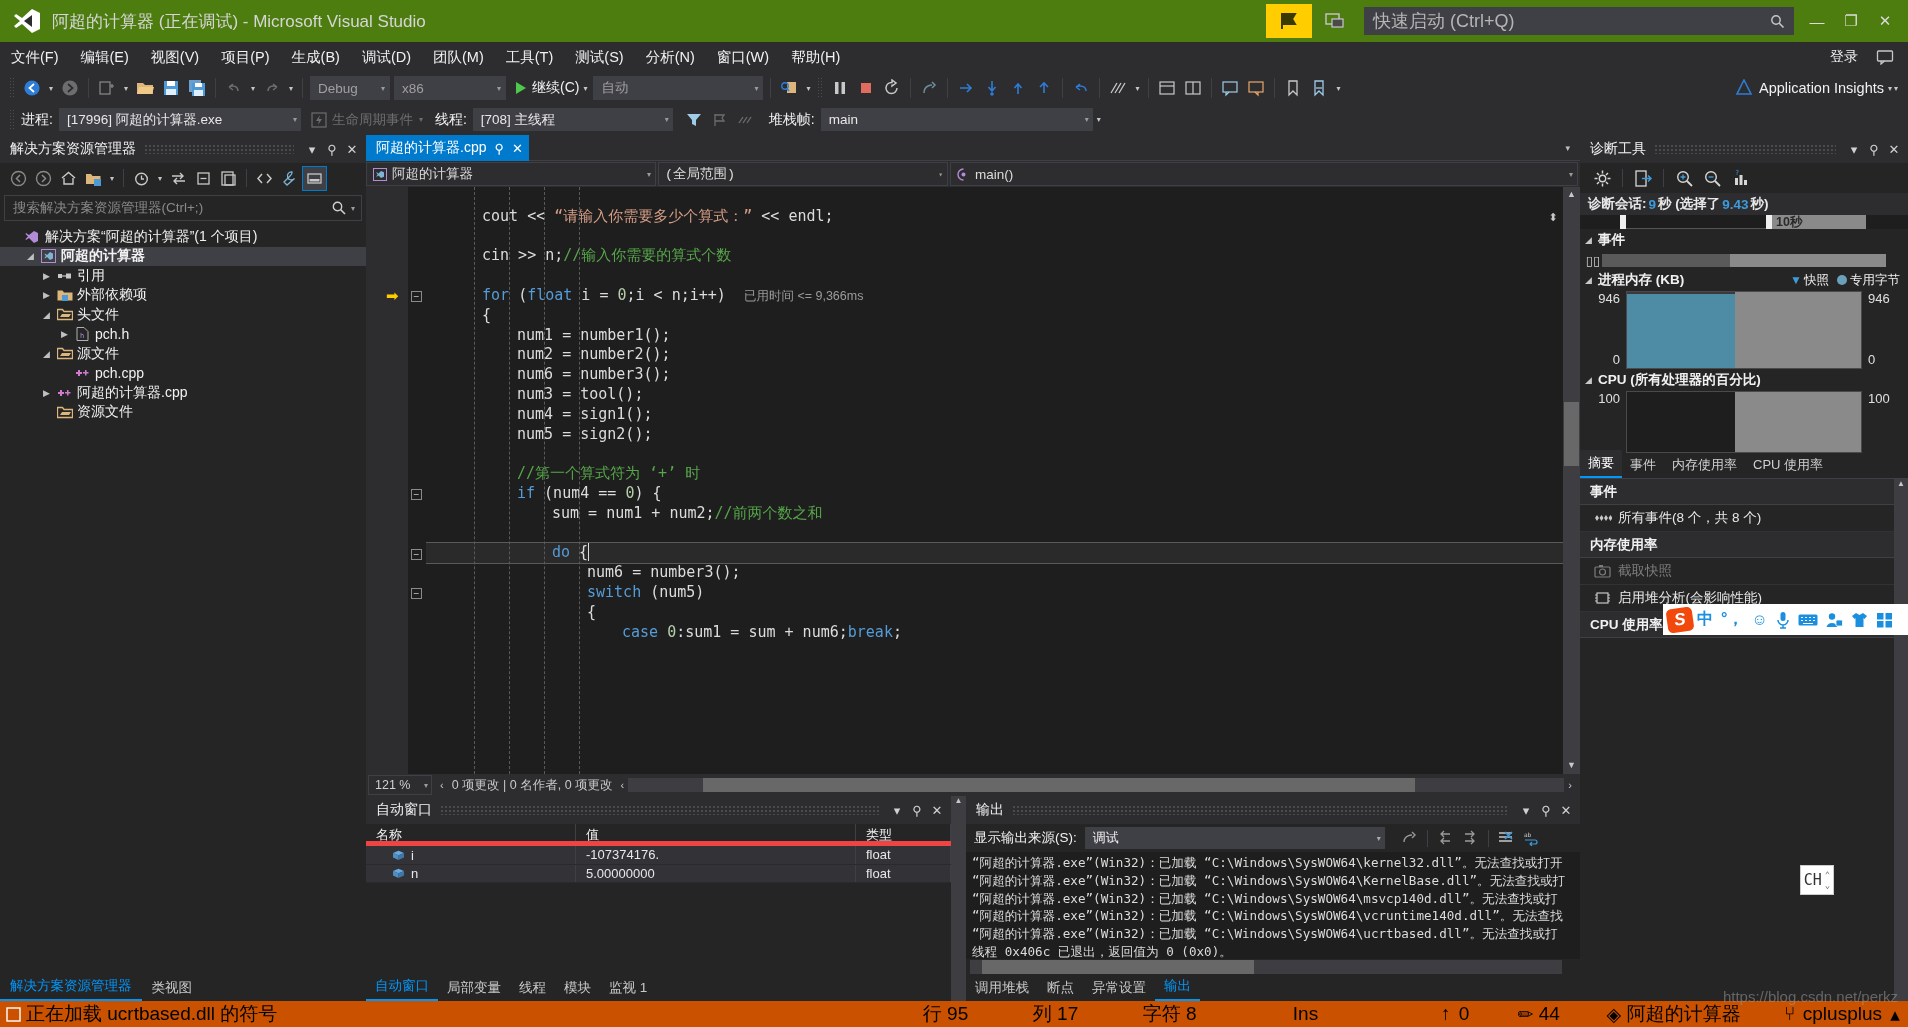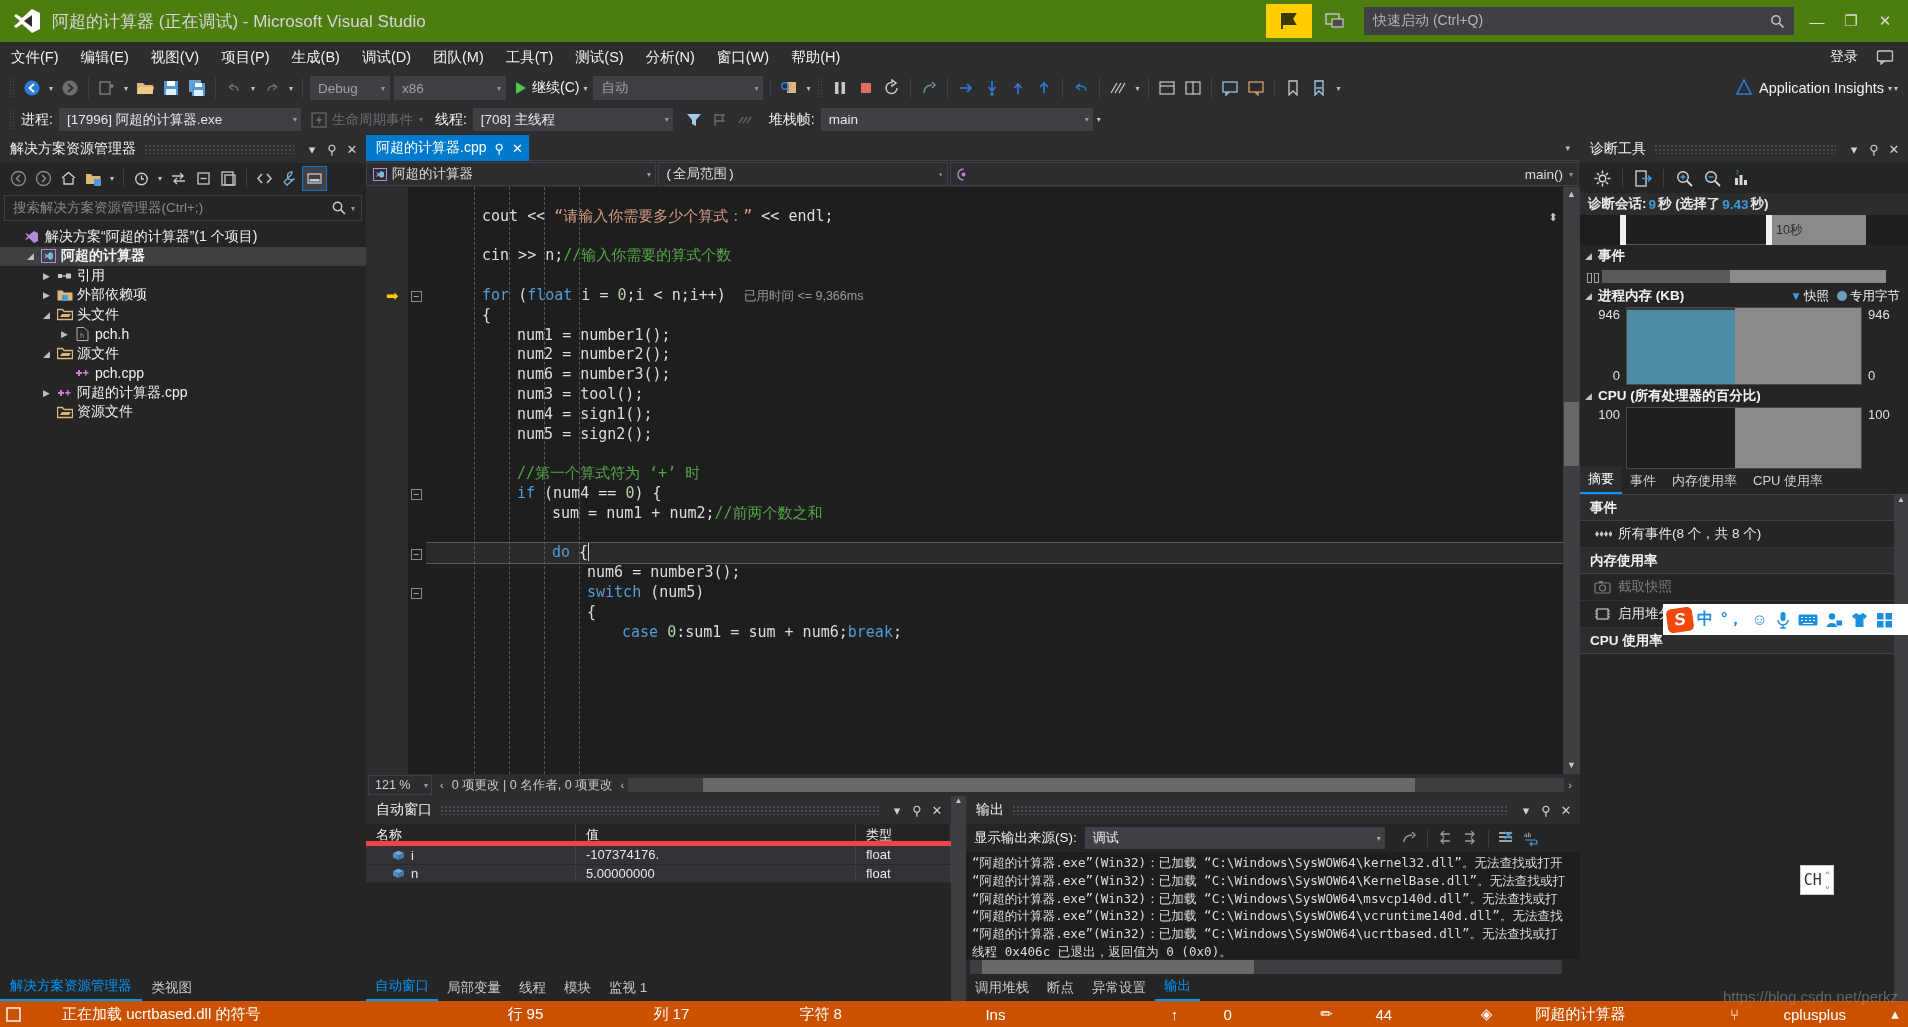--- a/index.html
+++ b/index.html
@@ -20,21 +20,21 @@
   }
   .vs-logo {
     width: 34px; height: 30px; margin-left: 10px; margin-right: 8px;
     display: flex; align-items: center; justify-content: center;
   }
   .title-text { font-size: 17px; color: #d6d6d6; white-space: nowrap; }
   .titlebar-spacer { flex: 1; }
   .quick-launch-wrap { display: flex; align-items: center; margin-right: 6px; }
   .qlbox {
     width: 430px; height: 28px; background: #3f3f46; border: 1px solid #3f3f46;
-    display: flex; align-items: center; padding: 0 8px; color: #b5b5b5; font-size: 14px;
+    display: flex; align-items: center; padding: 0 8px; color: #b5b5b5; font-size: 18px;
   }
   .qlbox .ql-ph { flex: 1; }
   .yellow-flag {
     width: 46px; height: 34px; background: #ffcd00; display: flex; align-items: center;
     justify-content: center; margin-right: 8px;
   }
   .notify-icon { width: 30px; height: 30px; display:flex; align-items:center; justify-content:center; margin-right:14px;}
   .wbtn { width: 34px; height: 36px; display: flex; align-items: center; justify-content: center;
     color: #dcdcdc; font-size: 15px; }
   .wbtn:last-child { margin-right: 6px; }
@@ -137,21 +137,21 @@
 
   .navbar { height: 26px; display: flex; align-items: center; background: #2d2d30; }
   .nav-combo {
     height: 24px; background: #2d2d30; border: 1px solid #3f3f46; display: flex; align-items: center;
     padding: 0 4px 0 6px; color: #dcdcdc; font-size: 13.5px; margin-right: 2px;
   }
   .nav-combo .lbl { flex: 1; white-space: nowrap; }
   .nav-combo .ar { color: #9a9a9a; font-size: 8px; padding-left: 6px; }
   .nav-proj { width: 290px; }
   .nav-scope { width: 290px; font-family: Liberation Mono, monospace; }
-  .nav-func { flex: 1; text-align: right; }
+  .nav-func { flex: 1; }
 
   .editor-wrap { flex: 1; display: flex; min-height: 0; background: #1e1e1e; position: relative; }
   .ed-gutter-margin { width: 14px; background: #2d2d30; flex: 0 0 14px; }
   .ed-glyph { width: 28px; background: #2d2d30; flex: 0 0 28px; position: relative; }
   .ed-fold { width: 18px; background: #1e1e1e; flex: 0 0 18px; position: relative;}
   .ed-code { flex: 1; position: relative; overflow: hidden;
     font-family: "DejaVu Sans Mono", "Liberation Mono", monospace; font-size: 15px; }
   .ed-scroll { width: 17px; background: #3e3e42; flex: 0 0 17px; position: relative; }
 
   .cline { height: 19.8px; line-height: 19.8px; white-space: pre; padding-left: 10px; color: #dcdcdc; }
@@ -214,21 +214,21 @@
   .out-tabs { height: 26px; display: flex; align-items: flex-end; background: #252526; }
 
   
   .diag { width: 328px; flex: 0 0 328px; background: #252526; display: flex; flex-direction: column; }
   .diag-toolbar { height: 30px; display: flex; align-items: center; padding-left: 8px; background: #252526; }
   .diag-tb-btn { width: 28px; height: 26px; display:flex; align-items:center; justify-content:center; }
   .diag-tb-sep { width: 1px; height: 18px; background: #3f3f46; margin: 0 6px; }
   .diag-session { height: 22px; display:flex; align-items:center; padding-left: 8px;
     font-size: 13.5px; font-weight: bold; color: #e8e8e8; background: #2d2d30; }
   .diag-session .blue { color: #3d9bdb; padding: 0 2px;}
-  .timeline { height: 30px; background: #1e1e1e; position: relative; margin: 0; display: flex; }
+  .timeline { height: 14px; background: #1e1e1e; position: relative; margin: 0; display: flex; font-weight: bold; }
   .tl-a { width: 40px; background: #1e1e1e; }
   .tl-mark { width: 6px; background: #f0f0f0; }
   .tl-b { flex: 0 0 140px; background: #1e1e1e; border-bottom: 1px solid #555;}
   .tl-sel { flex: 1; background: #8a8a8a; display:flex; align-items:center; padding-left: 4px;
     font-size: 12.5px; color: #2a2a2a; }
   .tl-c { width: 42px; background: #1e1e1e; }
   .sec-head { height: 22px; display: flex; align-items: center; padding-left: 5px; font-size: 13.5px;
     font-weight: bold; color: #f1f1f1; }
   .sec-tri { width: 13px; color: #c8c8c8; font-size: 9px; }
   .sec-head .legend { margin-left: auto; display: flex; align-items: center; font-size: 12.5px;
@@ -255,21 +255,21 @@
   .sum-row { height: 27px; display: flex; align-items: center; padding-left: 14px; font-size: 13.5px;
     color: #e8e8e8; border-bottom: 1px solid #323236; }
   .sum-row .ico { width: 24px; color: #c8c8c8; font-size: 13px; }
   .sum-row.disabled { color: #7d7d7d; }
   .sum-row.disabled .ico { color: #7d7d7d; }
   .diag-scroll { width: 14px; background: #3e3e42; flex: 0 0 14px; }
 
   
   .statusbar {
     height: 26px; background: #ca5100; display: flex; align-items: center; flex: 0 0 26px;
-    color: #ffffff; font-size: 15px; gap: 36px;
+    color: #000000; font-size: 19px;
   }
   .sb-ico { width: 26px; display:flex; align-items:center; justify-content:center; }
   .sb-msg { white-space: nowrap; }
   .sb-gap { flex: 1; }
   .sb-cell { white-space: nowrap; }
 
   
   .ime-bar {
     position: absolute; left: 1663px; top: 604px; width: 245px; height: 31px;
     background: #fff; display: flex; align-items: center; padding-left: 4px;

